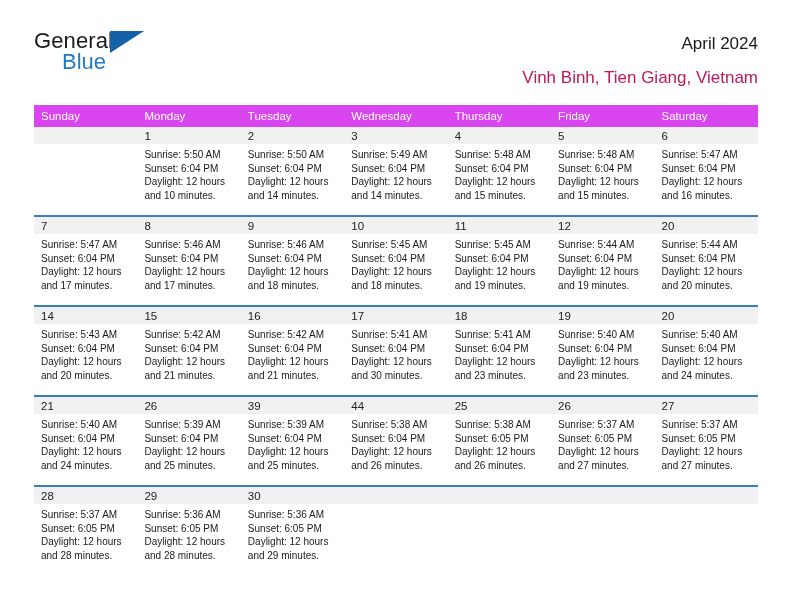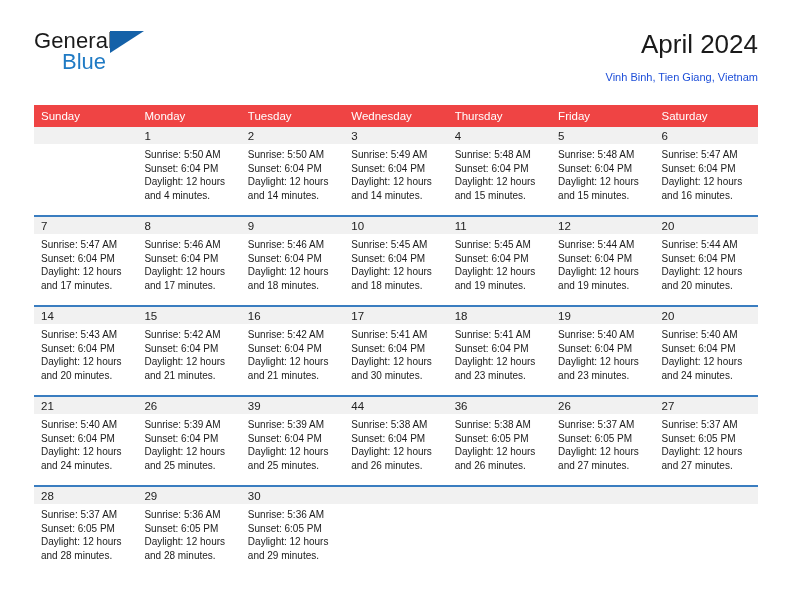--- a/index.html
+++ b/index.html
@@ -64,44 +64,44 @@
     border-bottom: 22px solid transparent;
   }
 
   .title-block {
     position: absolute;
     right: 0;
     top: 0;
     text-align: right;
   }
   .cal-title {
-    font-size: 26px;
+    font-size: 17px;
     color: #1a1a1a;
     line-height: 32px;
     white-space: nowrap;
   }
   .cal-location {
     margin-top: 9px;
-    font-size: 11px;
-    color: #1d4ed8;
+    font-size: 17px;
+    color: #be185d;
     line-height: 17px;
     white-space: nowrap;
   }
 
   
   .calendar {
     position: absolute;
     left: 34px;
     top: 105px;
     width: 724px;
     border-collapse: collapse;
     table-layout: fixed;
   }
   .calendar th {
-    background: #ef4444;
+    background: #d946ef;
     color: #ffffff;
     font-size: 11.5px;
     font-weight: normal;
     text-align: left;
     padding: 5px 0 5px 7px;
     height: 11px;
     border: none;
   }
   .calendar td {
     vertical-align: top;
@@ -181,21 +181,21 @@
               <div></div>
               <div></div>
             </div>
           </td>
           <td>
             <div class="daynum-band">1</div>
             <div class="cell-body">
               <div>Sunrise: 5:50 AM</div>
               <div>Sunset: 6:04 PM</div>
               <div>Daylight: 12 hours</div>
-              <div>and 4 minutes.</div>
+              <div>and 10 minutes.</div>
             </div>
           </td>
           <td>
             <div class="daynum-band">2</div>
             <div class="cell-body">
               <div>Sunrise: 5:50 AM</div>
               <div>Sunset: 6:04 PM</div>
               <div>Daylight: 12 hours</div>
               <div>and 14 minutes.</div>
             </div>
@@ -398,21 +398,21 @@
           <td>
             <div class="daynum-band">44</div>
             <div class="cell-body">
               <div>Sunrise: 5:38 AM</div>
               <div>Sunset: 6:04 PM</div>
               <div>Daylight: 12 hours</div>
               <div>and 26 minutes.</div>
             </div>
           </td>
           <td>
-            <div class="daynum-band">36</div>
+            <div class="daynum-band">25</div>
             <div class="cell-body">
               <div>Sunrise: 5:38 AM</div>
               <div>Sunset: 6:05 PM</div>
               <div>Daylight: 12 hours</div>
               <div>and 26 minutes.</div>
             </div>
           </td>
           <td>
             <div class="daynum-band">26</div>
             <div class="cell-body">

